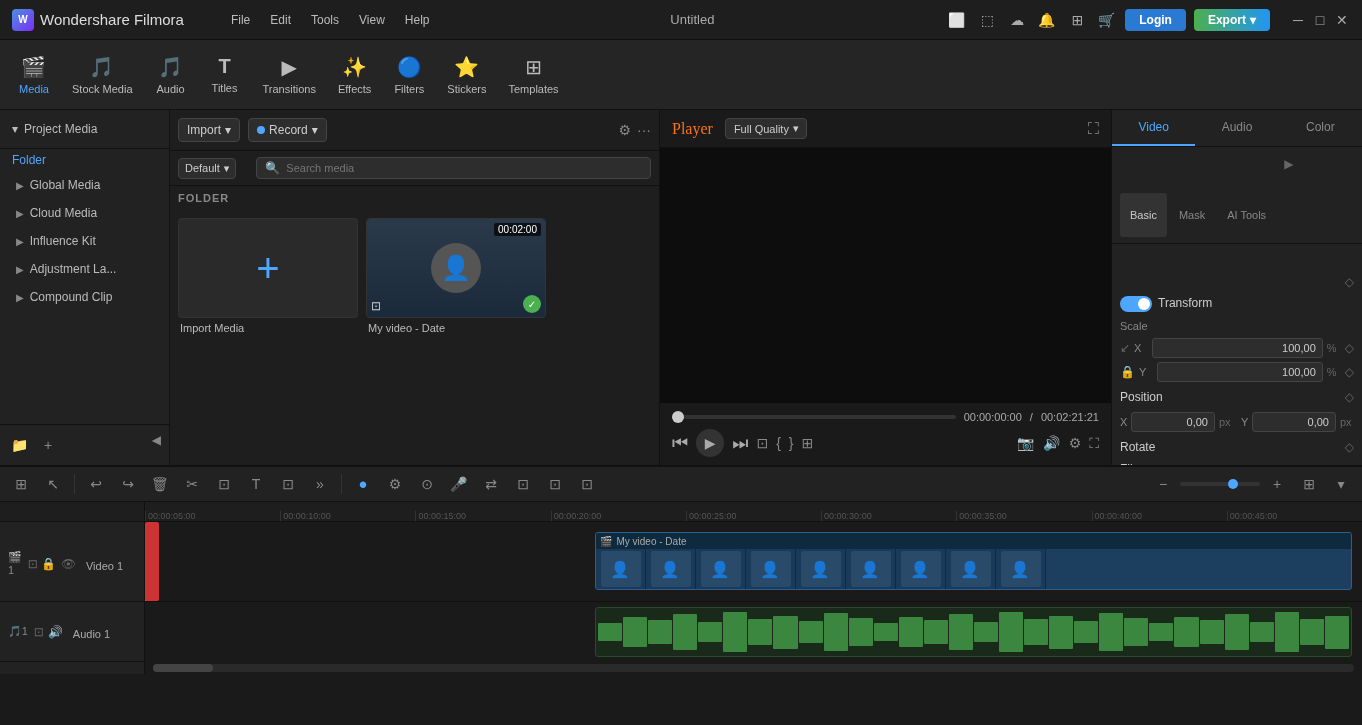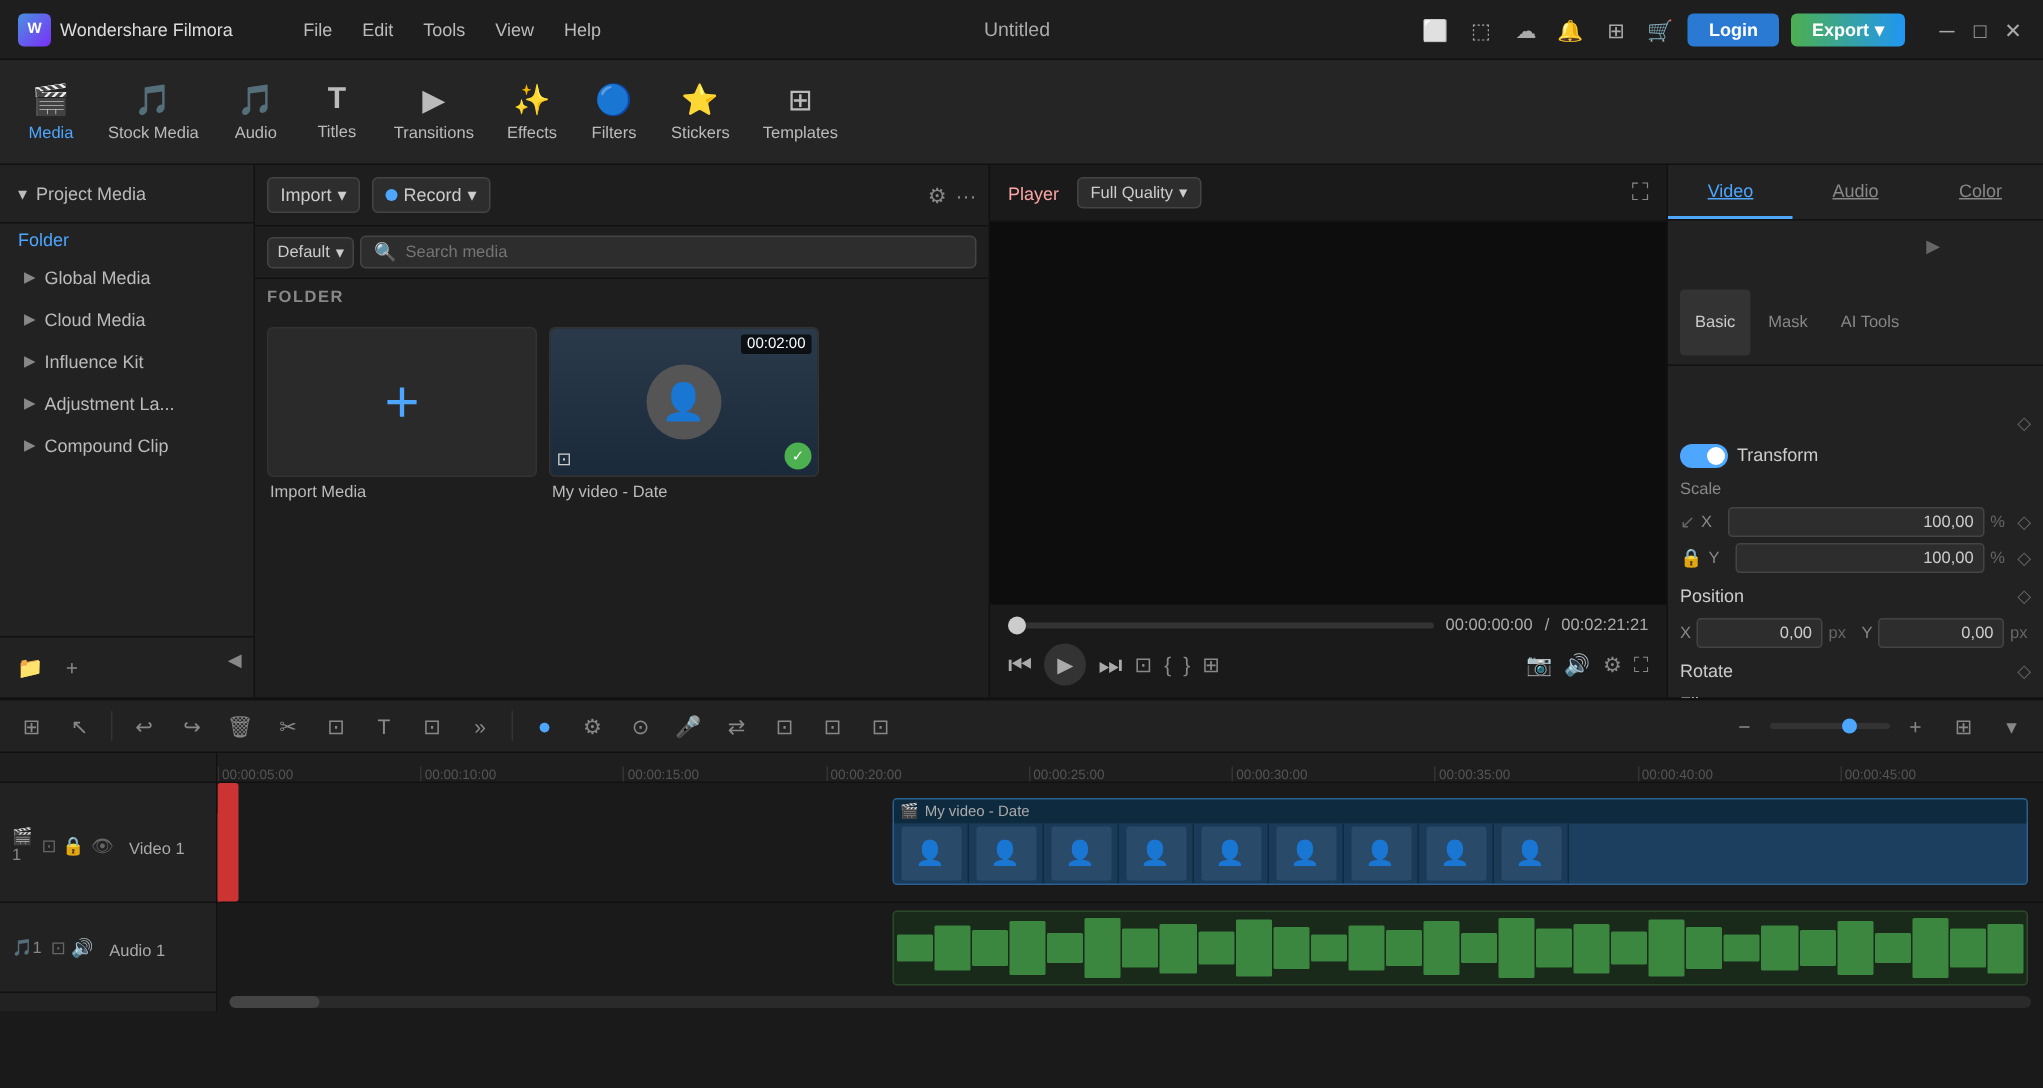--- a/index.html
+++ b/index.html
@@ -3,21 +3,21 @@
   <meta charset="utf-8">
   <style>
     * { margin: 0; padding: 0; box-sizing: border-box; }
     body { width: 1362px; height: 725px; background: #1a1a1a; font-family: 'Segoe UI', Arial, sans-serif; font-size: 12px; color: #ccc; overflow: hidden; }
 
     
     .titlebar { display: flex; align-items: center; justify-content: space-between; height: 40px; background: #1e1e1e; padding: 0 12px; border-bottom: 1px solid #111; }
     .titlebar-left { display: flex; align-items: center; gap: 8px; }
     .app-logo { display: flex; align-items: center; gap: 6px; }
     .app-logo-icon { width: 22px; height: 22px; background: linear-gradient(135deg, #4a90e2, #7b2ff7); border-radius: 4px; display: flex; align-items: center; justify-content: center; font-size: 10px; color: white; font-weight: bold; }
-    .app-name { font-size: 12px; color: #ddd; font-weight: 500; }
+    .app-name { font-size: 15px; color: #ddd; font-weight: 500; }
     .menu-bar { display: flex; gap: 4px; margin-left: 31px; }
     .menu-item { padding: 4px 8px; font-size: 12px; color: #bbb; cursor: pointer; border-radius: 3px; }
     .titlebar-center { font-size: 13px; color: #aaa; }
     .titlebar-right { display: flex; align-items: center; gap: 8px; }
     .titlebar-icons { display: flex; gap: 10px; align-items: center; }
     .titlebar-icon { width: 20px; height: 20px; display: flex; align-items: center; justify-content: center; color: #aaa; cursor: pointer; font-size: 14px; }
     .login-btn { padding: 4px 14px; background: #2a7ad4; color: white; border-radius: 4px; cursor: pointer; font-size: 12px; font-weight: 600; }
     .export-btn { padding: 4px 14px; background: linear-gradient(90deg, #4CAF50, #2196F3); color: white; border-radius: 4px; cursor: pointer; font-size: 12px; font-weight: 700; display: flex; align-items: center; gap: 4px; }
     .win-controls { display: flex; gap: 6px; margin-left: 12px; }
     .win-btn { width: 16px; height: 16px; display: flex; align-items: center; justify-content: center; cursor: pointer; color: #aaa; font-size: 14px; }
@@ -42,21 +42,21 @@
     .collapse-btn { margin-left: auto; cursor: pointer; color: #888; }
 
     
     .media-content { width: 490px; background: #1e1e1e; border-right: 1px solid #111; display: flex; flex-direction: column; }
     .media-toolbar { display: flex; align-items: center; padding: 8px; gap: 8px; border-bottom: 1px solid #111; }
     .import-btn { display: flex; align-items: center; gap: 4px; background: #2d2d2d; border: 1px solid #444; border-radius: 4px; padding: 4px 8px; cursor: pointer; font-size: 12px; color: #ccc; }
     .record-btn { display: flex; align-items: center; gap: 4px; background: #2d2d2d; border: 1px solid #444; border-radius: 4px; padding: 4px 8px; cursor: pointer; font-size: 12px; color: #ccc; }
     .record-dot { width: 8px; height: 8px; border-radius: 50%; background: #4da6ff; }
     .media-toolbar-right { display: flex; gap: 6px; margin-left: auto; align-items: center; }
     .filter-icon { cursor: pointer; color: #888; font-size: 14px; }
-    .sort-row { display: flex; align-items: center; padding: 6px 8px; gap: 4px; border-bottom: 1px solid #111; }
+    .sort-row { display: flex; align-items: center; padding: 6px 8px; gap: 20px; border-bottom: 1px solid #111; }
     .default-select { background: #2d2d2d; border: 1px solid #444; border-radius: 4px; padding: 3px 6px; color: #ccc; font-size: 11px; cursor: pointer; display: flex; align-items: center; gap: 4px; }
     .search-bar { flex: 1; display: flex; align-items: center; gap: 6px; background: #2d2d2d; border: 1px solid #444; border-radius: 4px; padding: 3px 8px; }
     .search-input { background: none; border: none; color: #ccc; font-size: 11px; outline: none; flex: 1; }
     .folder-label { padding: 6px 8px; font-size: 11px; color: #888; font-weight: 600; letter-spacing: 1px; }
     .media-grid { display: flex; flex-wrap: wrap; padding: 8px; gap: 8px; }
     .media-item { width: 180px; display: flex; flex-direction: column; cursor: pointer; }
     .media-thumb { width: 180px; height: 100px; background: #2a2a2a; border-radius: 4px; position: relative; display: flex; align-items: center; justify-content: center; border: 1px solid #333; }
     .media-duration { position: absolute; top: 4px; right: 4px; background: rgba(0,0,0,0.7); color: white; font-size: 10px; padding: 1px 4px; border-radius: 2px; }
     .media-check { position: absolute; bottom: 4px; right: 4px; width: 18px; height: 18px; background: #4CAF50; border-radius: 50%; display: flex; align-items: center; justify-content: center; color: white; font-size: 10px; }
     .media-icons-overlay { position: absolute; bottom: 4px; left: 4px; display: flex; gap: 2px; }
@@ -66,40 +66,40 @@
     .media-filename { font-size: 11px; color: #bbb; margin-top: 4px; padding: 0 2px; }
 
     
     .video-thumb-container { width: 100%; height: 100%; background: #1a1a1a; border-radius: 4px; overflow: hidden; position: relative; }
     .video-person { width: 100%; height: 100%; background: linear-gradient(180deg, #2a3a4a 0%, #1a2a3a 100%); display: flex; align-items: center; justify-content: center; }
     .person-circle { width: 50px; height: 50px; background: #555; border-radius: 50%; display: flex; align-items: center; justify-content: center; font-size: 24px; }
 
     
     .player-panel { flex: 1; background: #1a1a1a; display: flex; flex-direction: column; border-right: 1px solid #111; }
     .player-header { display: flex; align-items: center; padding: 8px 12px; gap: 12px; border-bottom: 1px solid #111; }
-    .player-label { font-size: 12px; color: #fca5a5; }
+    .player-label { font-size: 16px; color: #f97316; font-family: Liberation Serif, serif; }
     .quality-select { background: #2d2d2d; border: 1px solid #444; border-radius: 4px; padding: 3px 8px; color: #ccc; font-size: 11px; cursor: pointer; display: flex; align-items: center; gap: 4px; }
     .player-icons { margin-left: auto; display: flex; gap: 8px; }
     .player-icon { cursor: pointer; color: #888; font-size: 16px; }
     .player-viewport { flex: 1; background: #0d0d0d; display: flex; align-items: center; justify-content: center; }
     .player-controls { padding: 8px 12px; display: flex; flex-direction: column; gap: 6px; }
     .progress-bar { width: 100%; display: flex; align-items: center; gap: 8px; }
     .progress-track { flex: 1; height: 4px; background: #333; border-radius: 2px; position: relative; }
     .progress-handle { width: 12px; height: 12px; background: #ccc; border-radius: 50%; position: absolute; left: 0; top: -4px; cursor: pointer; }
     .time-display { font-size: 11px; color: #aaa; }
     .control-buttons { display: flex; align-items: center; gap: 8px; }
     .ctrl-btn { cursor: pointer; color: #aaa; font-size: 18px; display: flex; align-items: center; justify-content: center; }
     .ctrl-btn.play { width: 28px; height: 28px; background: #333; border-radius: 50%; font-size: 14px; }
     .ctrl-btn-small { cursor: pointer; color: #888; font-size: 14px; }
     .ctrl-spacer { flex: 1; }
 
     
     .right-panel { width: 250px; background: #222; display: flex; flex-direction: column; }
     .right-tabs { display: flex; border-bottom: 1px solid #111; }
-    .right-tab { flex: 1; padding: 10px 4px; text-align: center; font-size: 12px; color: #888; cursor: pointer; border-bottom: 2px solid transparent; text-decoration: underline; }
+    .right-tab { flex: 1; padding: 10px 4px; text-align: center; font-size: 12px; color: #888; cursor: pointer; border-bottom: 2px solid transparent; }
     .right-tab.active { color: #4da6ff; border-bottom-color: #4da6ff; }
     .sub-tabs { display: flex; gap: 2px; padding: 6px 8px; border-bottom: 1px solid #111; }
     .sub-tab { padding: 16px 10px; font-size: 11px; color: #888; cursor: pointer; border-radius: 3px; margin-top: 40px; }
     .sub-tab.active { background: #333; color: #ccc; }
     .sub-tab-arrow { padding: 4px 6px; cursor: pointer; color: #666; }
     .properties { flex: 1; overflow-y: auto; padding: 8px; }
     .prop-section { margin-bottom: 12px; }
     .prop-header { display: flex; align-items: center; justify-content: space-between; margin-bottom: 8px; }
     .prop-title { font-size: 12px; color: #ccc; font-weight: 500; }
     .prop-toggle { display: flex; align-items: flex-start; gap: 6px; margin-top: 44px; }

